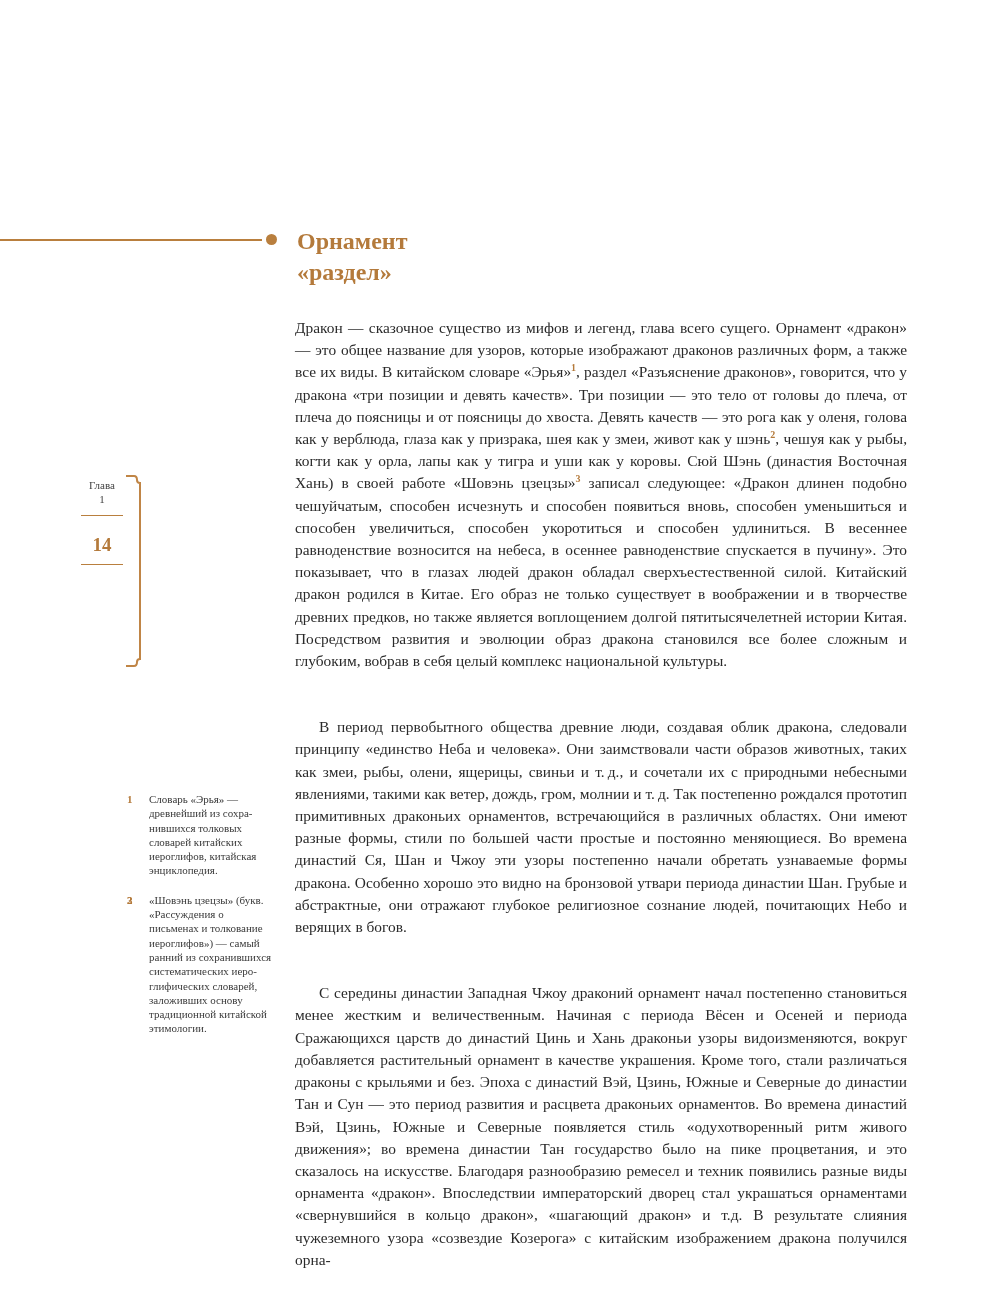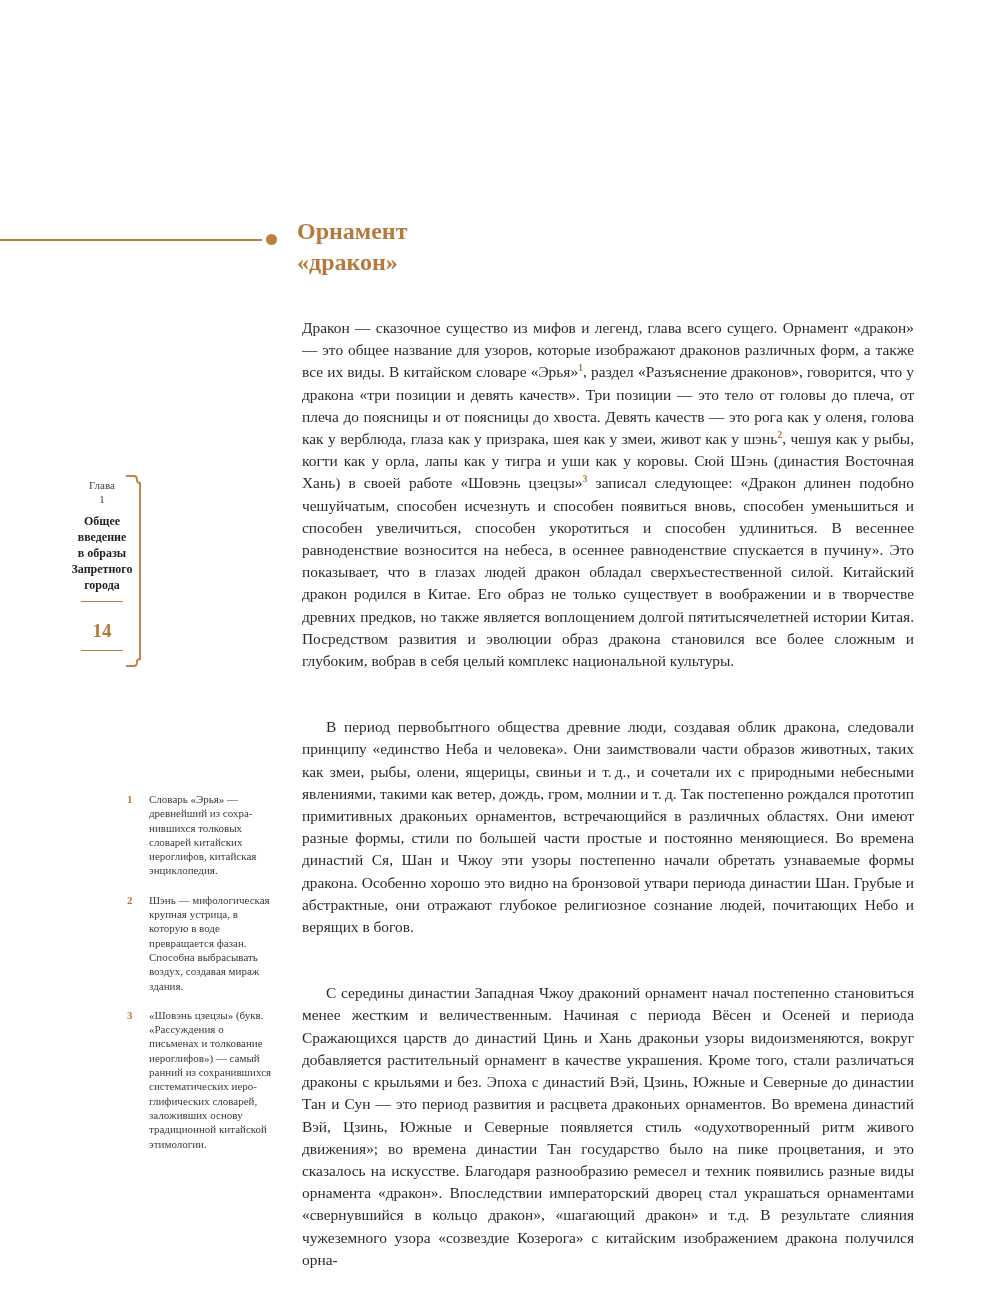--- a/index.html
+++ b/index.html
@@ -10,21 +10,21 @@
   }
   .rule {
     position: absolute; left: 0; top: 239px; width: 262px; height: 2px;
     background: #b97f3e;
   }
   .dot {
     position: absolute; left: 266px; top: 234px; width: 11px; height: 11px;
     border-radius: 50%; background: #b97f3e;
   }
   .title {
-    position: absolute; left: 297px; top: 216px;
+    position: absolute; left: 297px; top: 226px;
     font-family: "Liberation Serif", serif; font-weight: bold;
     color: #b47a3b; font-size: 24px; line-height: 31px; margin: 0;
   }
   .title span { display: block; }
 
   .chapter {
     position: absolute; left: 64px; top: 478px; width: 76px;
     text-align: center;
   }
   .chapter .lbl { font-size: 11px; color: #444; line-height: 14px; }
@@ -33,54 +33,47 @@
     font-weight: bold; font-size: 12px; line-height: 16px; color: #1f1f1f;
   }
   .chapter .line { width: 42px; height: 1px; background: #b97f3e; margin: 8px auto 0; }
   .chapter .page {
     font-size: 19px; font-weight: bold; color: #b47a3b; line-height: 22px; margin-top: 18px;
   }
   .chapter .line2 { width: 42px; height: 1px; background: #b97f3e; margin: 8px auto 0; }
   .bracket { position: absolute; left: 124px; top: 474px; width: 20px; height: 194px; }
 
   .body-text {
-    position: absolute; left: 302px; top: 317px; width: 612px;
+    position: absolute; left: 295px; top: 317px; width: 612px;
     font-size: 15.4px; line-height: 22.2px; text-align: justify;
     hyphens: manual; color: #2a2a2a;
   }
   .body-text p { margin: 0; }
   .body-text p.indent { text-indent: 24px; margin-top: 44px; }
   .fn-ref { color: #b47a3b; font-weight: bold; font-size: 10px; vertical-align: super; line-height: 0; }
 
   .footnotes { position: absolute; left: 127px; top: 792px; width: 145px; }
   .fn { position: relative; padding-left: 22px; margin-bottom: 15px;
         font-size: 11px; line-height: 14.3px; color: #3a3a3a; }
   .fn .n { position: absolute; left: 0; top: 0; color: #b47a3b; font-weight: bold; font-size: 11px; }
 </style>
 </head>
 <body>
 
 <div class="rule"></div>
 <div class="dot"></div>
 
 <h1 class="title">
   <span>Орнамент</span>
-  <span>«дракон»</span>
+  <span>«раздел»</span>
 </h1>
 
 <div class="chapter">
   <div class="lbl">Глава</div>
   <div class="num">1</div>
-  <div class="ch-title">
-    <div>Общее</div>
-    <div>введение</div>
-    <div>в образы</div>
-    <div>Запретного</div>
-    <div>города</div>
-  </div>
   <div class="line"></div>
   <div class="page">14</div>
   <div class="line2"></div>
 </div>
 
 <svg class="bracket" viewBox="0 0 20 194">
   <path d="M2 2 H10 Q13 2 13 6 Q13 9 16 9 V185 Q13 185 13 188 Q13 192 10 192 H2" fill="none" stroke="#c08546" stroke-width="2"></path>
 </svg>
 
 <div class="body-text">
@@ -89,19 +82,18 @@
   <p class="indent"><span>С середины династии Западная Чжоу драконий орнамент начал постепенно ста­новиться менее жестким и величественным. Начиная с периода Вёсен и Осеней и периода Сражающихся царств до династий Цинь и Хань драконьи узоры видо­изменяются, вокруг добавляется растительный орнамент в качестве украшения. Кроме того, стали различаться драконы с крыльями и без. Эпоха с династий Вэй, Цзинь, Южные и Северные до династии Тан и Сун — это период развития и рас­цвета драконьих орнаментов. Во времена династий Вэй, Цзинь, Южные и Северные появляется стиль «одухотворенный ритм живого движения»; во времена династии Тан государство было на пике процветания, и это сказалось на искусстве. Благо­даря разнообразию ремесел и техник появились разные виды орнамента «дракон». Впоследствии императорский дворец стал украшаться орнаментами «свернувшийся в кольцо дракон», «шагающий дракон» и т.д. В результате слияния чужеземного узора «созвездие Козерога» с китайским изображением дракона получился орна-</span></p>
 </div>
 
 <div class="footnotes">
   <div class="fn">
     <span class="n">1</span>
     <span>Словарь «Эрья» — древнейший из сохра­нившихся толковых словарей китайских иероглифов, китайская энциклопедия.</span>
   </div>
   <div class="fn">
     <span class="n">2</span>
-    <span>Шэнь — мифологиче­ская крупная устрица, в которую в воде превращается фазан. Способна выбрасывать воздух, создавая мираж здания.</span>
   </div>
   <div class="fn">
     <span class="n">3</span>
     <span>«Шовэнь цзецзы» (букв. «Рассужде­ния о письменах и толкование иерогли­фов») — самый ранний из сохранившихся систематических иеро­глифических словарей, заложивших основу традиционной китай­ской этимологии.</span>
   </div>
 </div>
 
 </body></html>

